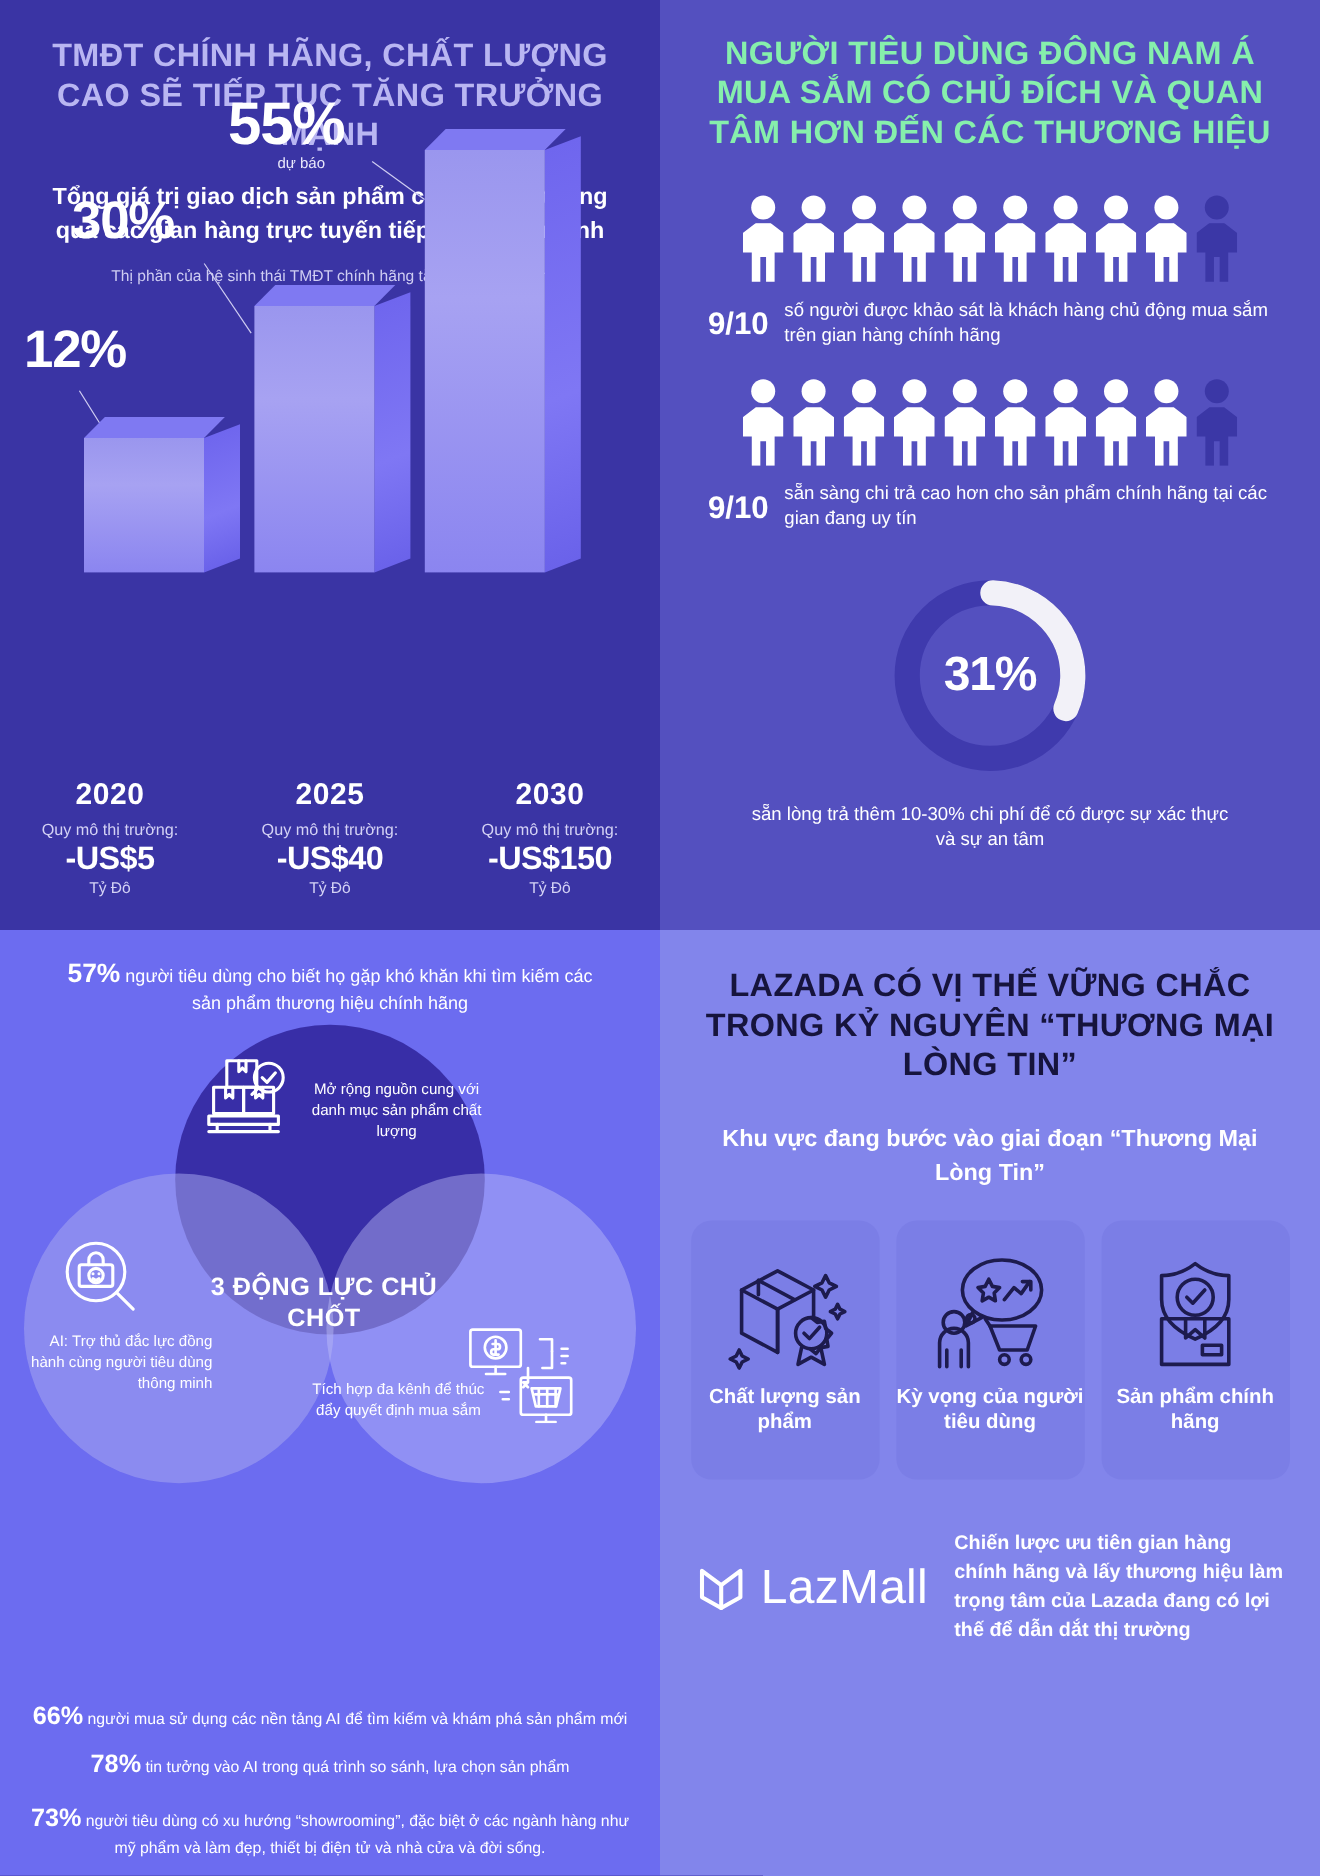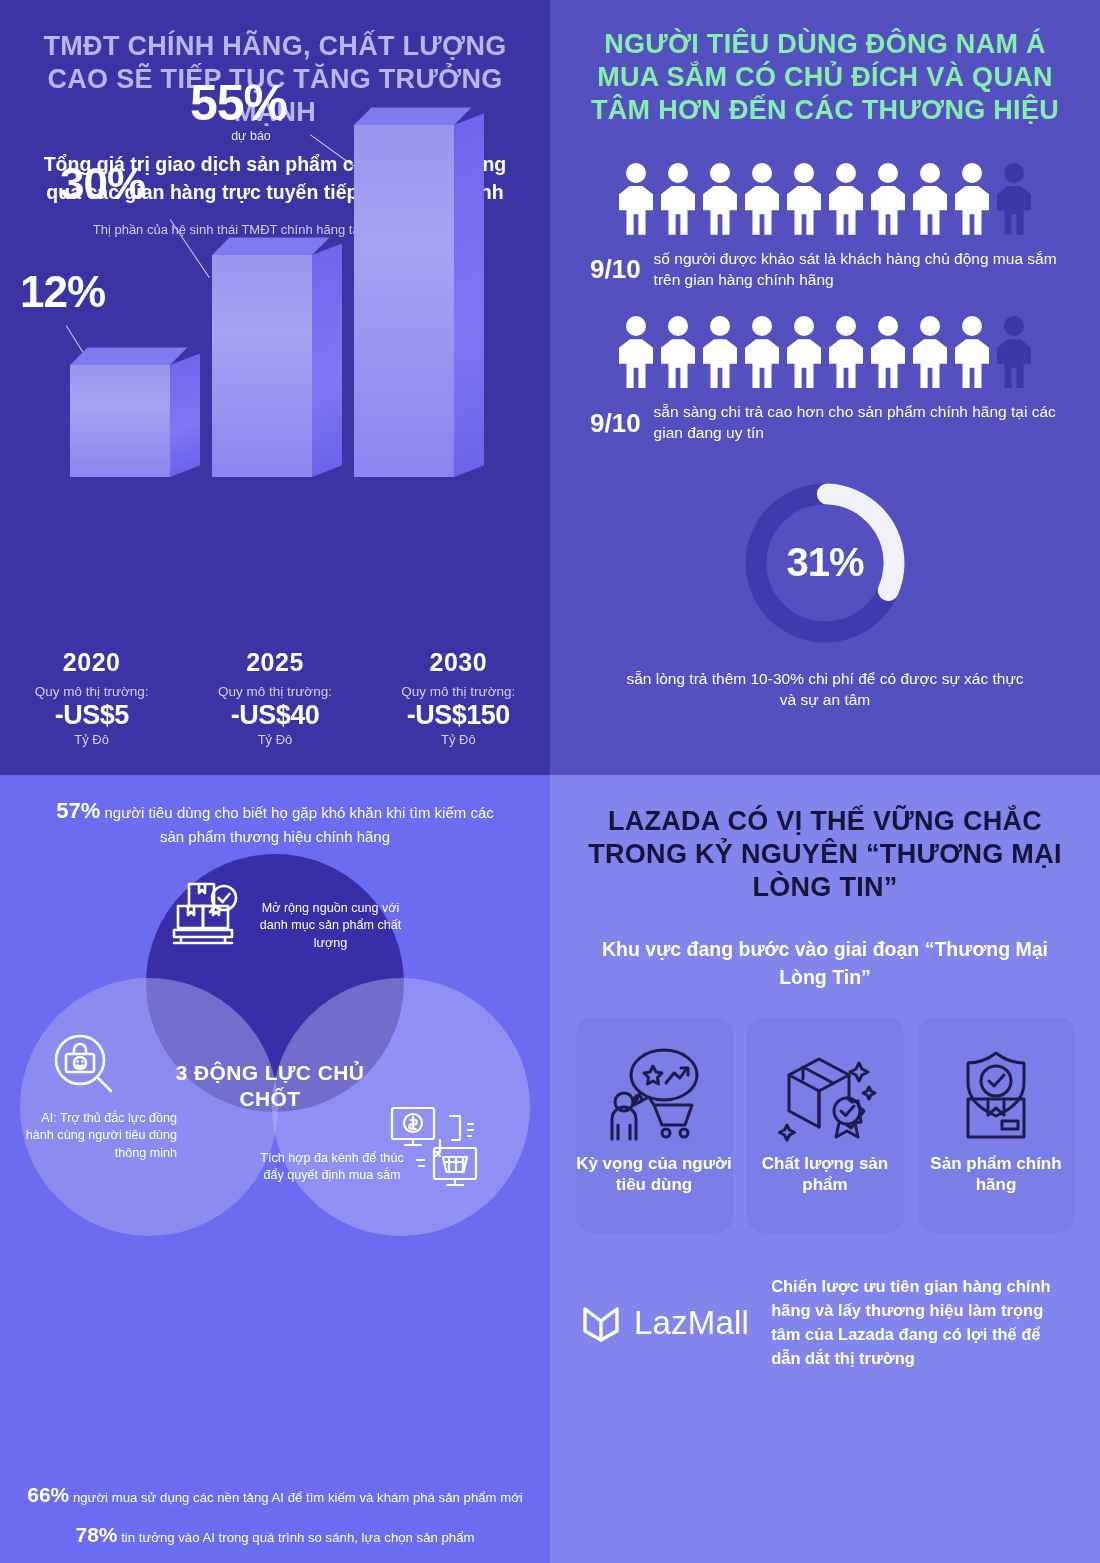--- a/index.html
+++ b/index.html
@@ -137,21 +137,21 @@
     display:flex; flex-direction: column; align-items:center; justify-content: flex-start;
     padding-top: 22px;
   }
   .card .cicon { height: 112px; display:flex; align-items:center; justify-content:center; }
   .card .clabel {
     color:#fff; font-weight:bold; font-size:17px; line-height:1.25; text-align:center; margin-top: 2px;
   }
 
   .br-foot { display:flex; align-items:center; gap: 22px; padding: 0 28px; margin-top: 42px; }
   .lazmall { display:flex; align-items:center; gap: 10px; flex: none; }
-  .lazmall-text { color:#fff; font-size: 33px; letter-spacing: .2px; }
+  .lazmall-text { color:#fff; font-size: 40px; letter-spacing: .2px; }
   .br-foot-text { color:#fff; font-size: 16.5px; line-height: 1.45; font-weight:bold; }
 </style>
 </head>
 <body>
 
 <div class="poster">
 
   <div class="q" id="q-tl">
     <div class="head">TMĐT CHÍNH HÃNG, CHẤT LƯỢNG CAO SẼ TIẾP TỤC TĂNG TRƯỞNG MẠNH</div>
     <div class="subhead" style="margin-top:22px;">Tổng giá trị giao dịch sản phẩm chính hãng thông qua các gian hàng trực tuyến tiếp tục tăng nhanh</div>
@@ -382,28 +382,52 @@
 
     <div class="bl-bottom">
       <div class="bl-col">
         <div class="bl-item">
           <b>66%</b><span> người mua sử dụng các nền tảng AI để tìm kiếm và khám phá sản phẩm mới</span>
         </div>
         <div class="bl-item">
           <b>78%</b><span> tin tưởng vào AI trong quá trình so sánh, lựa chọn sản phẩm</span>
         </div>
       </div>
+      <div class="bl-col">
+        <div class="bl-item">
+          <b>73%</b><span> người tiêu dùng có xu hướng “showrooming”, đặc biệt ở các ngành hàng như mỹ phẩm và làm đẹp, thiết bị điện tử và nhà cửa và đời sống.</span>
+        </div>
+      </div>
     </div>
   </div>
 
   <div class="q" id="q-br">
     <div class="head">LAZADA CÓ VỊ THẾ VỮNG CHẮC TRONG KỶ NGUYÊN “THƯƠNG MẠI LÒNG TIN”</div>
     <div class="subhead" style="margin-top:32px; color:#fff;">Khu vực đang bước vào giai đoạn “Thương Mại Lòng Tin”</div>
 
     <div class="cards">
+      <div class="card">
+        <div class="cicon">
+          <svg width="104" height="96" viewBox="0 0 104 96" fill="none" stroke="#1d1b4e" stroke-width="3" stroke-linecap="round" stroke-linejoin="round">
+            <path d="M16 28L46 12l30 16-30 16z"></path>
+            <path d="M16 28v36l30 16V44"></path>
+            <path d="M76 28v22M46 44v36"></path>
+            <path d="M30 20l30 16M30 20v12"></path>
+            <circle cx="74" cy="64" r="13"></circle>
+            <path d="M68 64l4.5 4.5L81 59"></path>
+            <path d="M74 51l5 4 6-1 1 6 5 4-4 5 1 6-6 1-4 5-5-4"></path>
+            <path d="M66 76l-3 14 11-6 11 6-3-14"></path>
+            <path d="M86 16l3 6 6 3-6 3-3 6-3-6-6-3 6-3z"></path>
+            <path d="M96 40l2 4 4 2-4 2-2 4-2-4-4-2 4-2z"></path>
+            <path d="M14 78l2.5 5 5 2.5-5 2.5-2.5 5-2.5-5-5-2.5 5-2.5z"></path>
+          </svg>
+        </div>
+        <div class="clabel">Chất lượng sản phẩm</div>
+      </div>
+
       <div class="card">
         <div class="cicon">
           <svg width="104" height="96" viewBox="0 0 104 96" fill="none" stroke="#1d1b4e" stroke-width="3" stroke-linecap="round" stroke-linejoin="round">
             <ellipse cx="62" cy="28" rx="33" ry="25"></ellipse>
             <path d="M38 46l-6 12 13-7"></path>
             <path d="M51 19l3 6 6 1-4.5 4.5 1 6.5-5.5-3-5.5 3 1-6.5L42 26l6-1z"></path>
             <path d="M64 36l8-10 6 5 7-10"></path>
             <path d="M79 21h7v7"></path>
             <circle cx="22" cy="55" r="9"></circle>
             <path d="M10 92V72a12 12 0 0 1 24 0v20"></path>
@@ -414,39 +438,20 @@
             <circle cx="64" cy="86" r="4"></circle>
             <circle cx="82" cy="86" r="4"></circle>
           </svg>
         </div>
         <div class="clabel">Kỳ vọng của người tiêu dùng</div>
       </div>
 
       <div class="card">
         <div class="cicon">
           <svg width="104" height="96" viewBox="0 0 104 96" fill="none" stroke="#1d1b4e" stroke-width="3" stroke-linecap="round" stroke-linejoin="round">
-            <path d="M16 28L46 12l30 16-30 16z"></path>
-            <path d="M16 28v36l30 16V44"></path>
-            <path d="M76 28v22M46 44v36"></path>
-            <path d="M30 20l30 16M30 20v12"></path>
-            <circle cx="74" cy="64" r="13"></circle>
-            <path d="M68 64l4.5 4.5L81 59"></path>
-            <path d="M74 51l5 4 6-1 1 6 5 4-4 5 1 6-6 1-4 5-5-4"></path>
-            <path d="M66 76l-3 14 11-6 11 6-3-14"></path>
-            <path d="M86 16l3 6 6 3-6 3-3 6-3-6-6-3 6-3z"></path>
-            <path d="M96 40l2 4 4 2-4 2-2 4-2-4-4-2 4-2z"></path>
-            <path d="M14 78l2.5 5 5 2.5-5 2.5-2.5 5-2.5-5-5-2.5 5-2.5z"></path>
-          </svg>
-        </div>
-        <div class="clabel">Chất lượng sản phẩm</div>
-      </div>
-
-      <div class="card">
-        <div class="cicon">
-          <svg width="104" height="96" viewBox="0 0 104 96" fill="none" stroke="#1d1b4e" stroke-width="3" stroke-linecap="round" stroke-linejoin="round">
             <path d="M52 6C43 13 32 16 24 16v20c0 15 12 26 28 33 16-7 28-18 28-33V16c-8 0-19-3-28-10z"></path>
             <circle cx="52" cy="34" r="15"></circle>
             <path d="M45 34l5 5 10-11"></path>
             <rect x="24" y="52" width="56" height="38"></rect>
             <path d="M44 52v16l8-7 8 7V52"></path>
             <rect x="58" y="74" width="16" height="8"></rect>
           </svg>
         </div>
         <div class="clabel">Sản phẩm chính hãng</div>
       </div>

